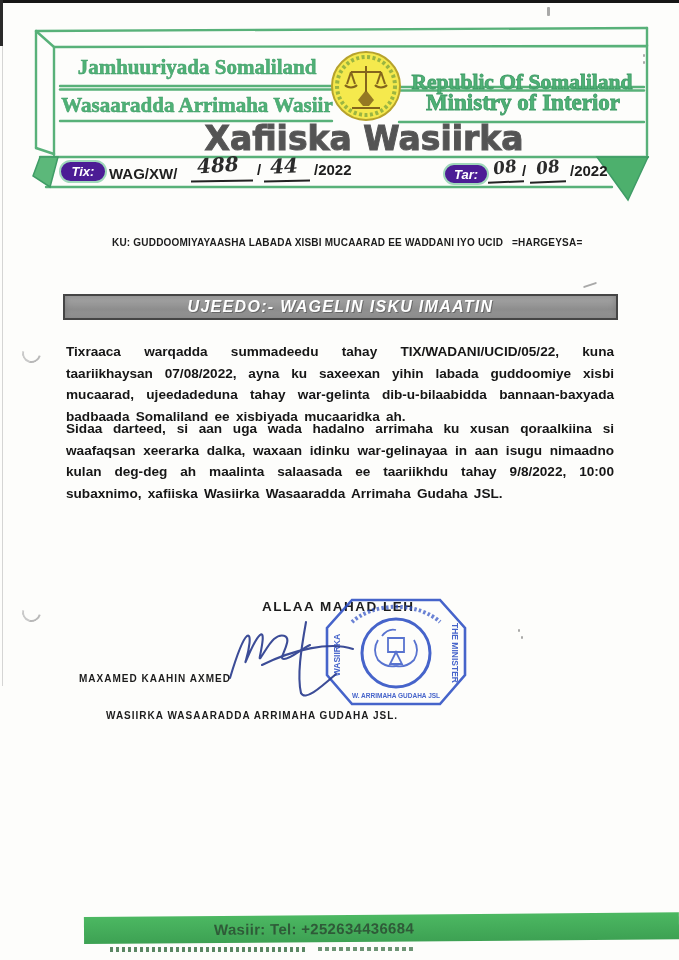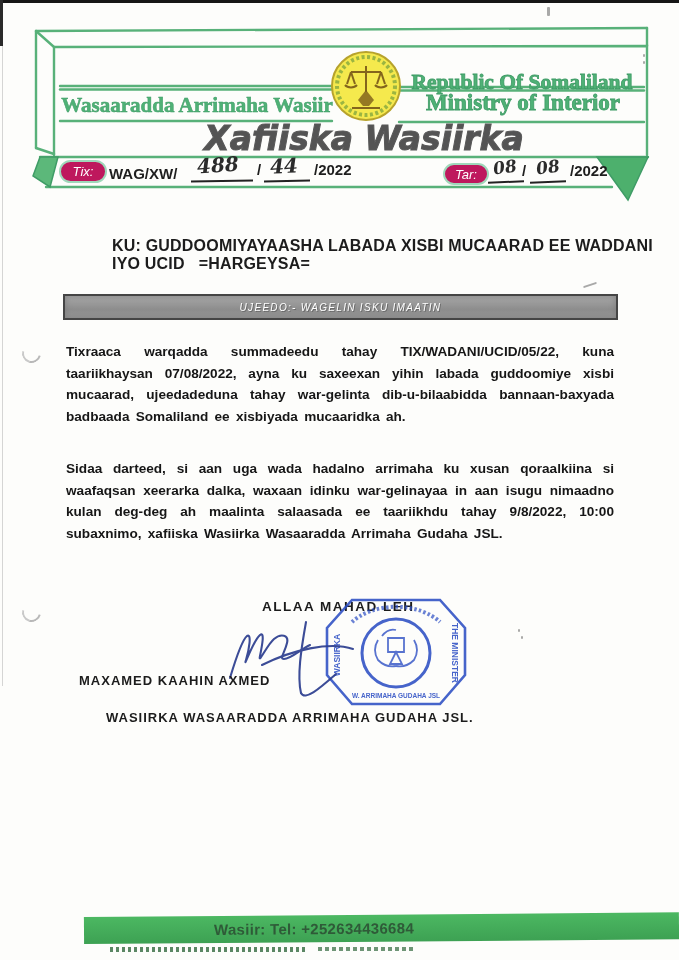--- a/index.html
+++ b/index.html
@@ -18,49 +18,49 @@
     border:2px solid transparent;border-bottom-color:#a8a8a8;border-left-color:#bdbdbd;
     transform:rotate(-30deg);opacity:.8;}
   
   .lh-green{
     font-family:"Liberation Serif",serif;font-weight:bold;color:#4fb176;
     -webkit-text-stroke:.5px #3f9c66;text-align:center;white-space:nowrap;
   }
   .office-title{
     font-family:"DejaVu Sans","Liberation Sans",sans-serif;font-weight:bold;
     color:#545454;-webkit-text-stroke:1px #585858;font-size:33px;line-height:36px;
-    text-align:center;white-space:nowrap;letter-spacing:0px;font-style:italic;
+    text-align:center;white-space:nowrap;letter-spacing:0px;
   }
   .pill{
-    background:#be185d;border:2px solid #9fd8ba;border-radius:12px;
-    color:#fff;font-style:italic;font-weight:normal;font-size:13px;
+    background:#4c1d95;border:2px solid #9fd8ba;border-radius:12px;
+    color:#fff;font-style:italic;font-weight:bold;font-size:13px;
     display:flex;align-items:center;justify-content:center;white-space:nowrap;
   }
   .printed{font-weight:bold;font-size:15px;color:#1e1e1e;white-space:nowrap;}
   .hw{
     font-family:"DejaVu Serif",serif;font-style:italic;font-weight:bold;
     color:#2b2b2b;white-space:nowrap;
   }
   .u-line{height:2px;background:#222;}
-  .to-line{font-weight:bold;font-size:16px;white-space:pre-wrap;letter-spacing:.2px;padding-left:48px;}
+  .to-line{font-weight:bold;font-size:10px;white-space:pre-wrap;letter-spacing:.2px;padding-left:48px;}
   .banner{
     background:linear-gradient(180deg,#a9a9a9,#8d8d8d 60%,#979797);
     border:2px solid #454545;display:flex;align-items:center;justify-content:center;
     box-shadow:inset 0 0 6px rgba(120,120,120,.8);
   }
   .banner span{
-    color:#fff;font-weight:normal;font-style:italic;font-size:10px;
+    color:#fff;font-weight:bold;font-style:italic;font-size:16px;
     letter-spacing:1.3px;text-shadow:1px 1px 0 #696969;white-space:nowrap;
   }
   .para{
     font-weight:bold;font-size:13.6px;line-height:21.6px;text-align:justify;
     word-spacing:2.5px;color:#161616;width:548px;
   }
   .closing{font-weight:bold;font-size:13.5px;letter-spacing:1.5px;white-space:nowrap;}
-  .name-line{font-weight:bold;font-size:13px;letter-spacing:1px;white-space:nowrap;}
+  .name-line{font-weight:bold;font-size:10px;letter-spacing:1px;white-space:nowrap;}
   .footer-bar{
     background:linear-gradient(180deg,#4cb862,#3da153);
     transform:rotate(-.45deg);transform-origin:left center;
     display:flex;align-items:center;
   }
   .footer-bar span{
     display:block;width:460px;text-align:center;
     color:#2f5a38;font-weight:bold;font-size:15px;letter-spacing:.3px;white-space:nowrap;
   }
   .clipped-line{
@@ -128,20 +128,21 @@
         <path d="M381,72 L377,84"></path>
           <path d="M381,72 L385,84"></path>
         <path d="M345,85 A7 5 0 0 0 357,85"></path>
         <path d="M375,85 A7 5 0 0 0 387,85"></path>
       </g>
       <path d="M366,90 l-8,10 l5,6 h6 l5,-6 z" fill="#84651c" opacity=".85"></path>
       <path d="M352,108 H380" stroke="#84651c" stroke-width="2"></path>
     </g>
   </svg>
 
+  <div class="abs lh-green" style="left:58px;top:55px;width:278px;font-size:21px;">Jamhuuriyada Somaliland</div>
   <div class="abs lh-green" style="left:52px;top:93px;width:290px;font-size:21px;">Wasaaradda Arrimaha Wasiir</div>
   <div class="abs lh-green" style="left:394px;top:70px;width:256px;font-size:21.5px;-webkit-text-stroke:.8px #3f9c66;">Republic Of Somaliland</div>
   <div class="abs lh-green" style="left:398px;top:90px;width:250px;font-size:23px;-webkit-text-stroke:.8px #3f9c66;">Ministry of Interior</div>
   <div class="abs office-title" style="left:178px;top:121px;width:372px;">Xafiiska Wasiirka</div>
 
   <div class="abs pill" style="left:59px;top:160px;width:44px;height:19px;">Tix:</div>
   <div class="abs printed" style="left:109px;top:165px;">WAG/XW/</div>
   <div class="abs hw" style="left:197px;top:153px;font-size:20px;transform:rotate(-4deg);">488</div>
   <div class="abs u-line" style="left:191px;top:180px;width:62px;transform:rotate(-1deg);"></div>
   <div class="abs printed" style="left:257px;top:161px;">/</div>
@@ -157,21 +158,21 @@
   <div class="abs u-line" style="left:530px;top:181px;width:36px;transform:rotate(-2deg);"></div>
   <div class="abs printed" style="left:570px;top:162px;">/2022</div>
 
   <div class="abs to-line" style="left:64px;top:237px;width:565px;">KU: GUDDOOMIYAYAASHA LABADA XISBI MUCAARAD EE WADDANI IYO UCID   =HARGEYSA=</div>
 
   <div class="abs banner" style="left:63px;top:294px;width:551px;height:22px;">
     <span>UJEEDO:- WAGELIN ISKU IMAATIN</span>
   </div>
 
   <div class="abs para" style="left:66px;top:341px;">Tixraaca warqadda summadeedu tahay TIX/WADANI/UCID/05/22, kuna taariikhaysan 07/08/2022, ayna ku saxeexan yihin labada guddoomiye xisbi mucaarad, ujeedadeduna tahay war-gelinta dib-u-bilaabidda bannaan-baxyada badbaada Somaliland ee xisbiyada mucaaridka ah.</div>
-  <div class="abs para" style="left:66px;top:458px;">Sidaa darteed, si aan uga wada hadalno arrimaha ku xusan qoraalkiina  si waafaqsan xeerarka dalka, waxaan idinku war-gelinayaa in aan isugu nimaadno kulan deg-deg ah maalinta salaasada ee taariikhdu tahay 9/8/2022, 10:00 subaxnimo, xafiiska Wasiirka Wasaaradda Arrimaha Gudaha JSL.</div>
+  <div class="abs para" style="left:66px;top:418px;">Sidaa darteed, si aan uga wada hadalno arrimaha ku xusan qoraalkiina  si waafaqsan xeerarka dalka, waxaan idinku war-gelinayaa in aan isugu nimaadno kulan deg-deg ah maalinta salaasada ee taariikhdu tahay 9/8/2022, 10:00 subaxnimo, xafiiska Wasiirka Wasaaradda Arrimaha Gudaha JSL.</div>
 
   <div class="abs closing" style="left:262px;top:599px;">ALLAA MAHAD LEH</div>
 
   <svg class="abs" style="left:0;top:0;pointer-events:none;" width="679" height="960" viewBox="0 0 679 960">
 
     <g opacity=".88">
       <polygon points="352,600 440,600 465,628 465,675 440,704 352,704 327,675 327,628" fill="none" stroke="#2d4fc4" stroke-width="2.6"></polygon>
       <circle cx="396" cy="653" r="34" fill="none" stroke="#2d4fc4" stroke-width="3"></circle>
       <path d="M352,622 A55 38 0 0 1 440,622" fill="none" stroke="#2d4fc4" stroke-width="4" stroke-dasharray="2.5 2.2" opacity=".8"></path>
 

